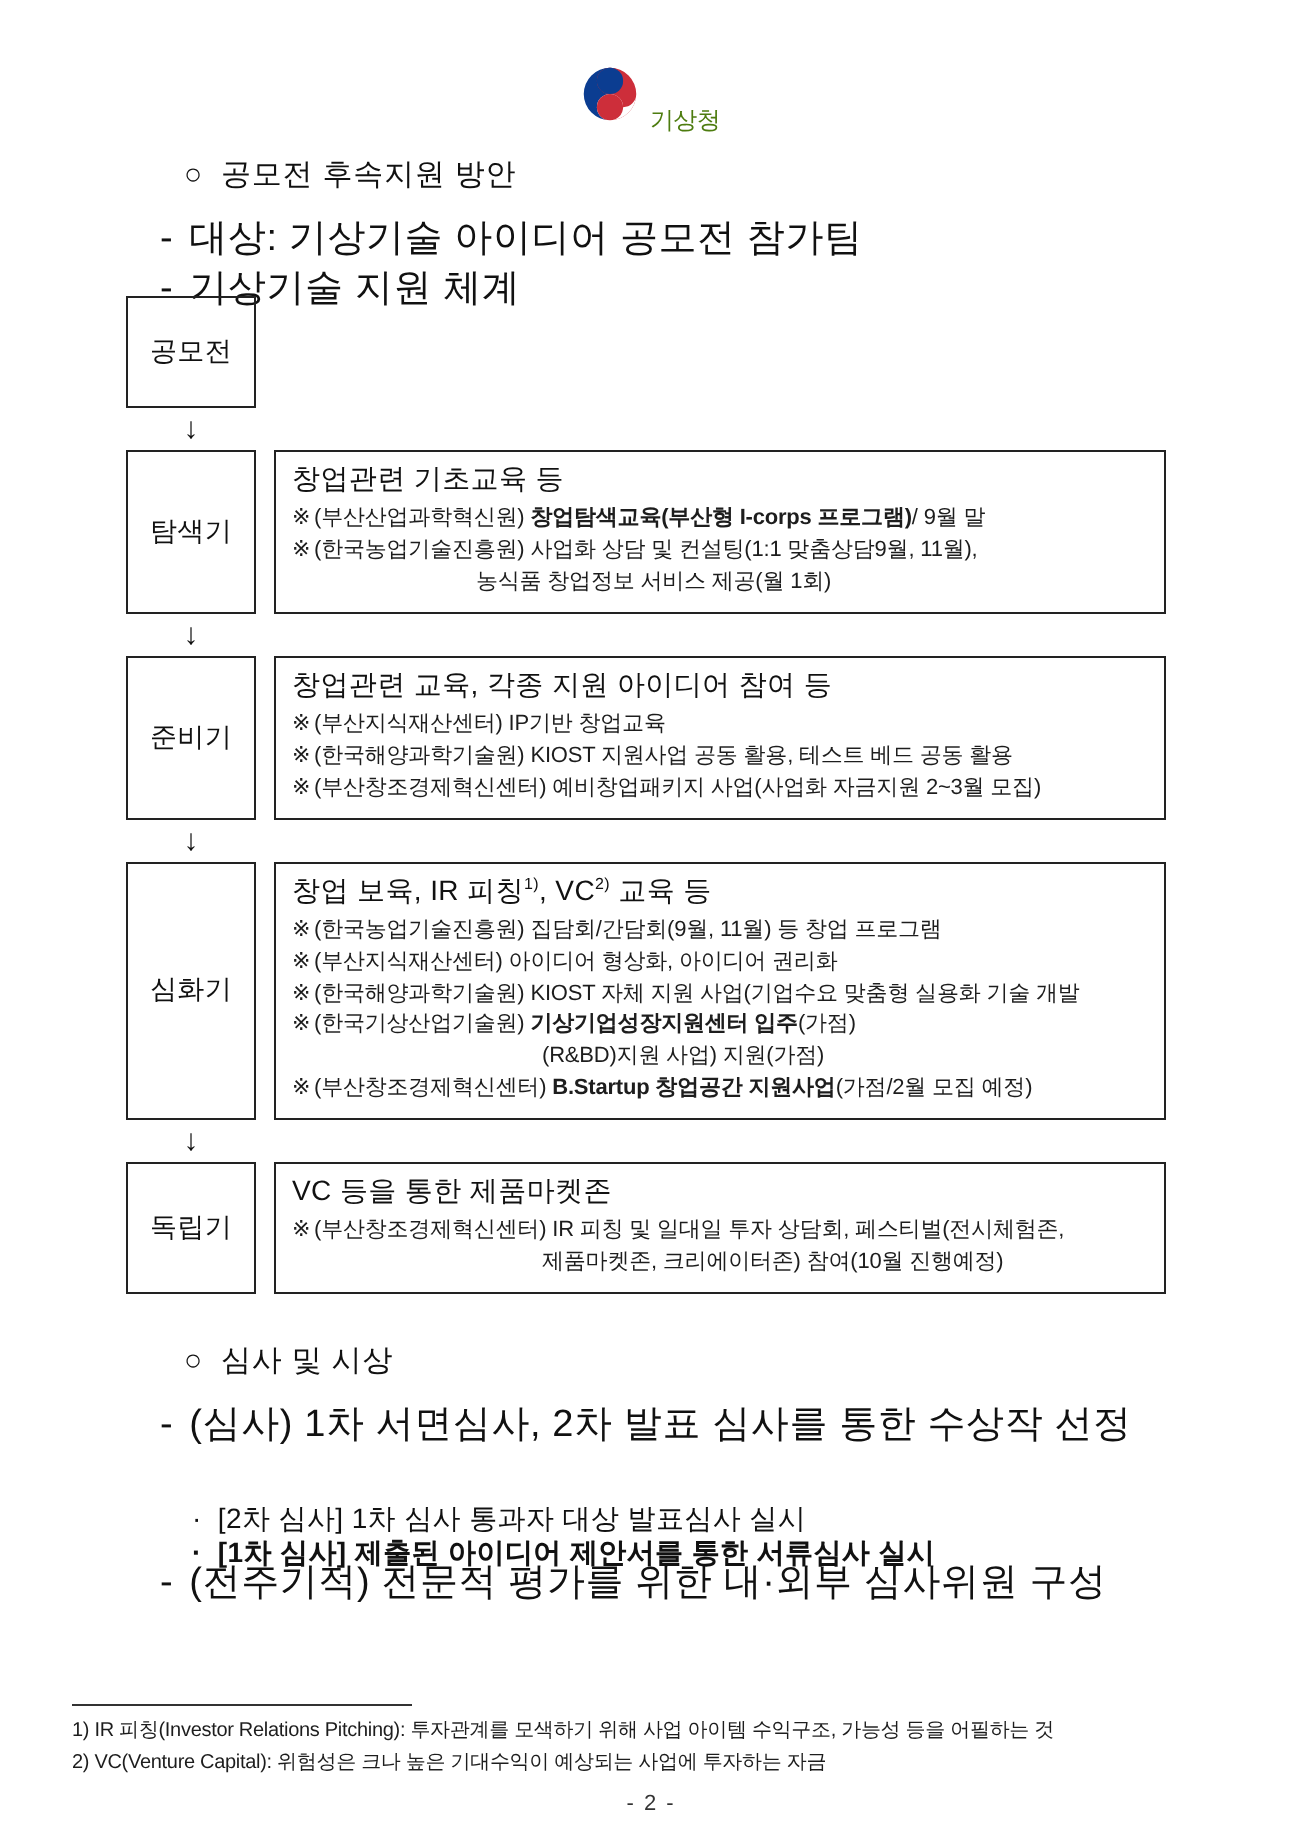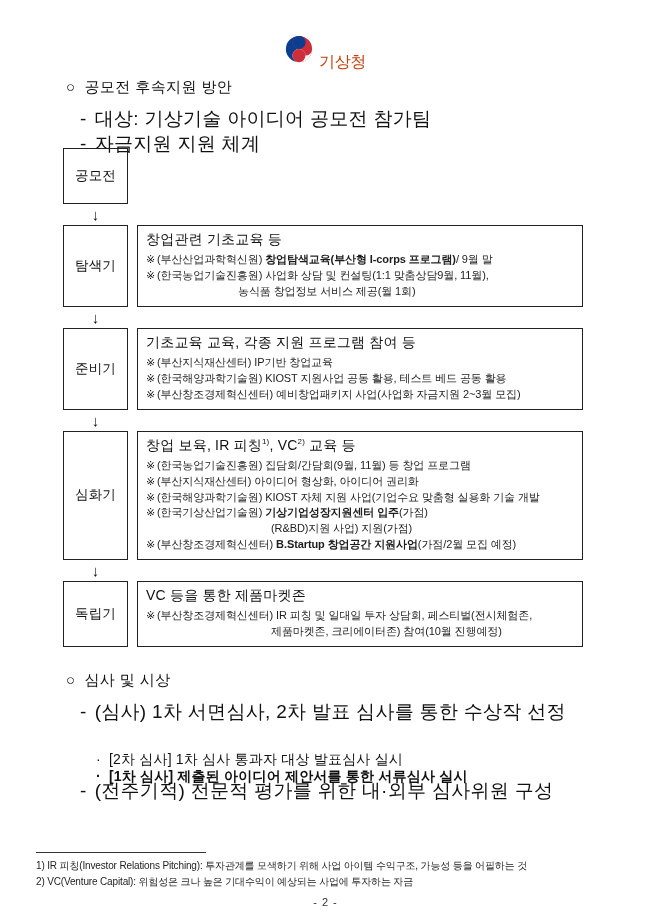--- a/index.html
+++ b/index.html
@@ -32,40 +32,41 @@
     align-items: center;
     justify-content: center;
     gap: 6px;
   }
   .logo-mark {
     width: 28px;
     height: 28px;
     flex: 0 0 auto;
   }
   .logo-text {
-    font-size: 16px;
+    font-size: 12px;
     letter-spacing: -0.3px;
-    color: #c2410c;
+    color: #4d7c0f;
     font-weight: 500;
     margin-top: 28px;
   }
 
   
   .body-area {
     position: absolute;
     left: 0;
     top: 0;
     width: 651px;
   }
   .lvl1 {
     position: relative;
     font-size: 15px;
     letter-spacing: 0.4px;
     color: #111;
     white-space: nowrap;
+    margin-left: 26px;
   }
   .lvl2 {
     font-size: 19px;
     letter-spacing: 0.3px;
     color: #111;
     white-space: nowrap;
   }
   .lvl3 {
     font-size: 14px;
     letter-spacing: 0.2px;
@@ -194,21 +195,21 @@
   </div>
 
   <div class="body-area">
     <div class="lvl1" style="position:absolute; left:66px; top:78px;">
       <span class="marker" style="margin-right:9px;">○</span><span>공모전 후속지원 방안</span>
     </div>
     <div class="lvl2" style="position:absolute; left:80px; top:106px;">
       <span class="marker" style="margin-right:8px;">-</span><span>대상: 기상기술 아이디어 공모전 참가팀</span>
     </div>
     <div class="lvl2" style="position:absolute; left:80px; top:131px;">
-      <span class="marker" style="margin-right:8px;">-</span><span>자금지원 지원 체계</span>
+      <span class="marker" style="margin-right:8px;">-</span><span>기상기술 지원 체계</span>
     </div>
   </div>
 
   <div class="flow">
 
     <div class="flow-row">
       <div class="stage-label" style="padding:18px 0;">공모전</div>
     </div>
     <div class="arrow">↓</div>
 
@@ -225,21 +226,21 @@
         <div class="stage-item cont">
           <span>농식품 창업정보 서비스 제공(월 1회)</span>
         </div>
       </div>
     </div>
     <div class="arrow">↓</div>
 
     <div class="flow-row">
       <div class="stage-label">준비기</div>
       <div class="stage-body">
-        <div class="stage-title">기초교육 교육, 각종 지원 프로그램 참여 등</div>
+        <div class="stage-title">창업관련 교육, 각종 지원 아이디어 참여 등</div>
         <div class="stage-item">
           <span class="sym">※</span><span>(부산지식재산센터)</span> <span>IP기반 창업교육</span>
         </div>
         <div class="stage-item">
           <span class="sym">※</span><span>(한국해양과학기술원)</span> <span>KIOST 지원사업 공동 활용, 테스트 베드 공동 활용</span>
         </div>
         <div class="stage-item">
           <span class="sym">※</span><span>(부산창조경제혁신센터)</span> <span>예비창업패키지 사업(사업화 자금지원 2~3월 모집)</span>
         </div>
       </div>

